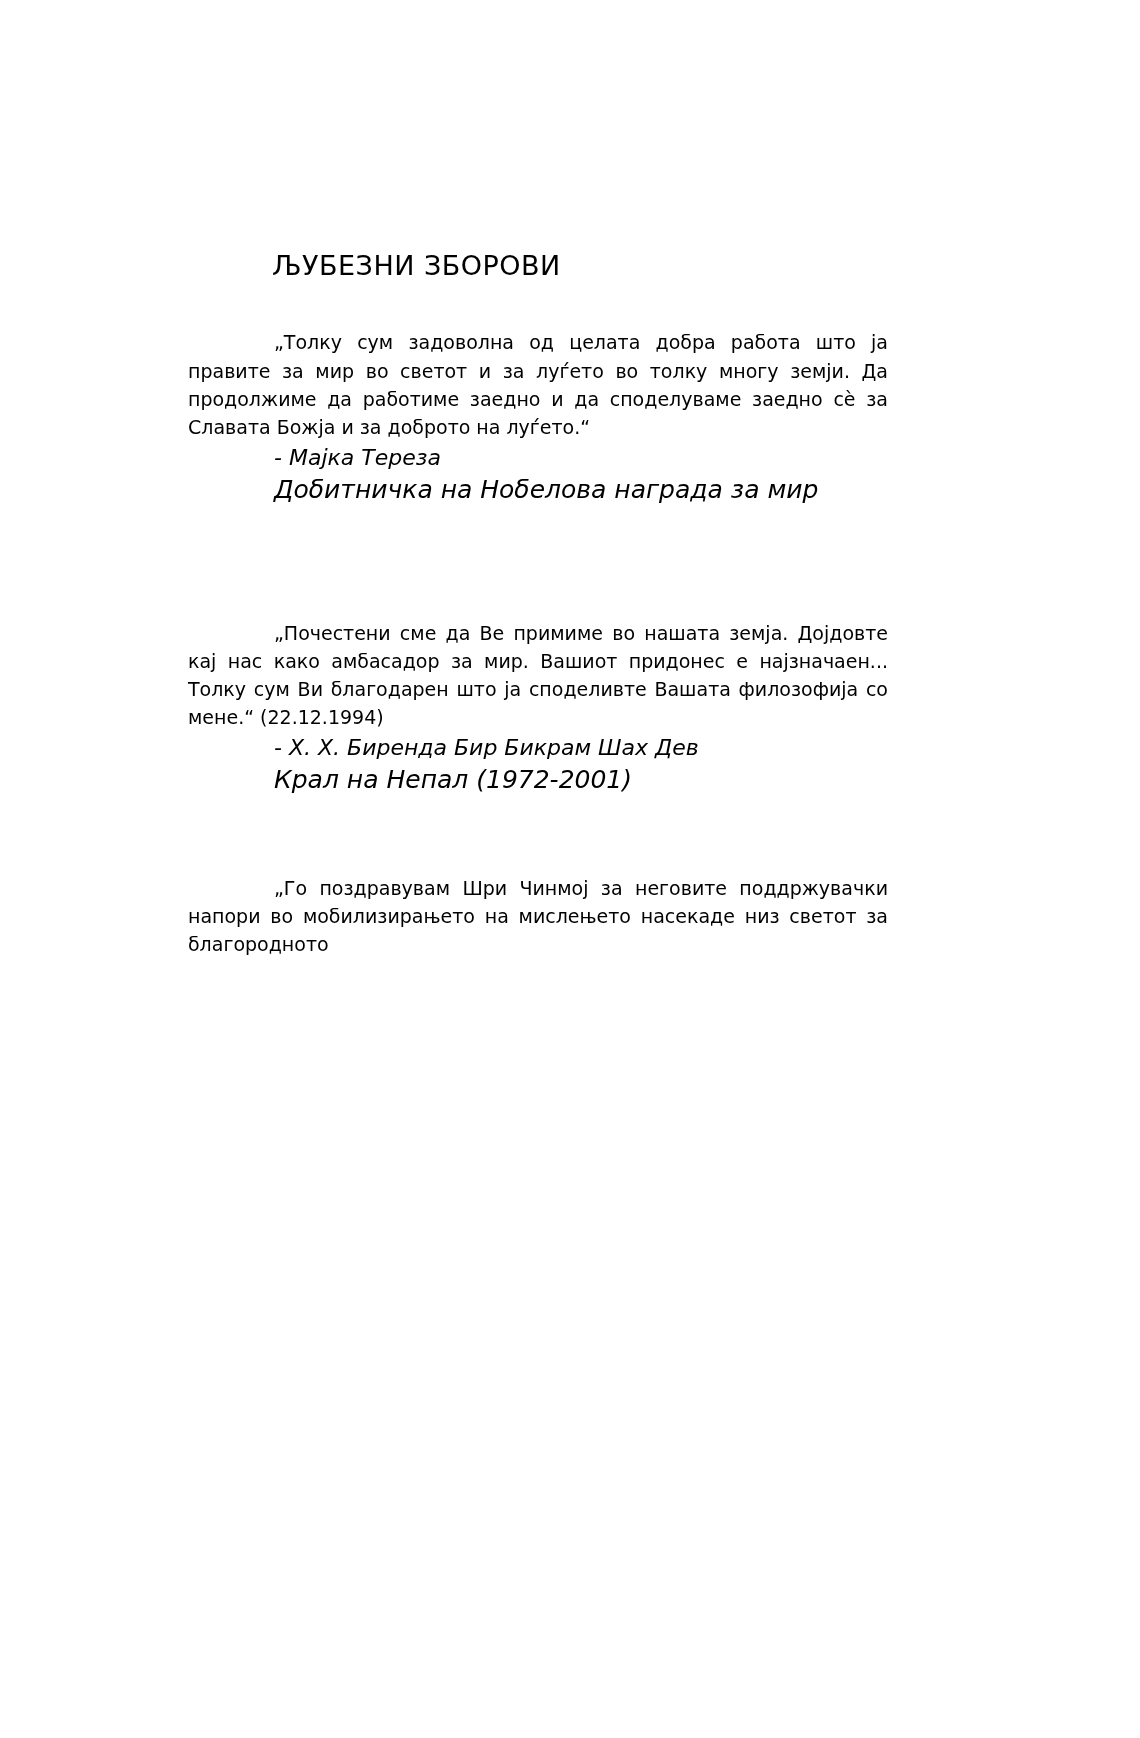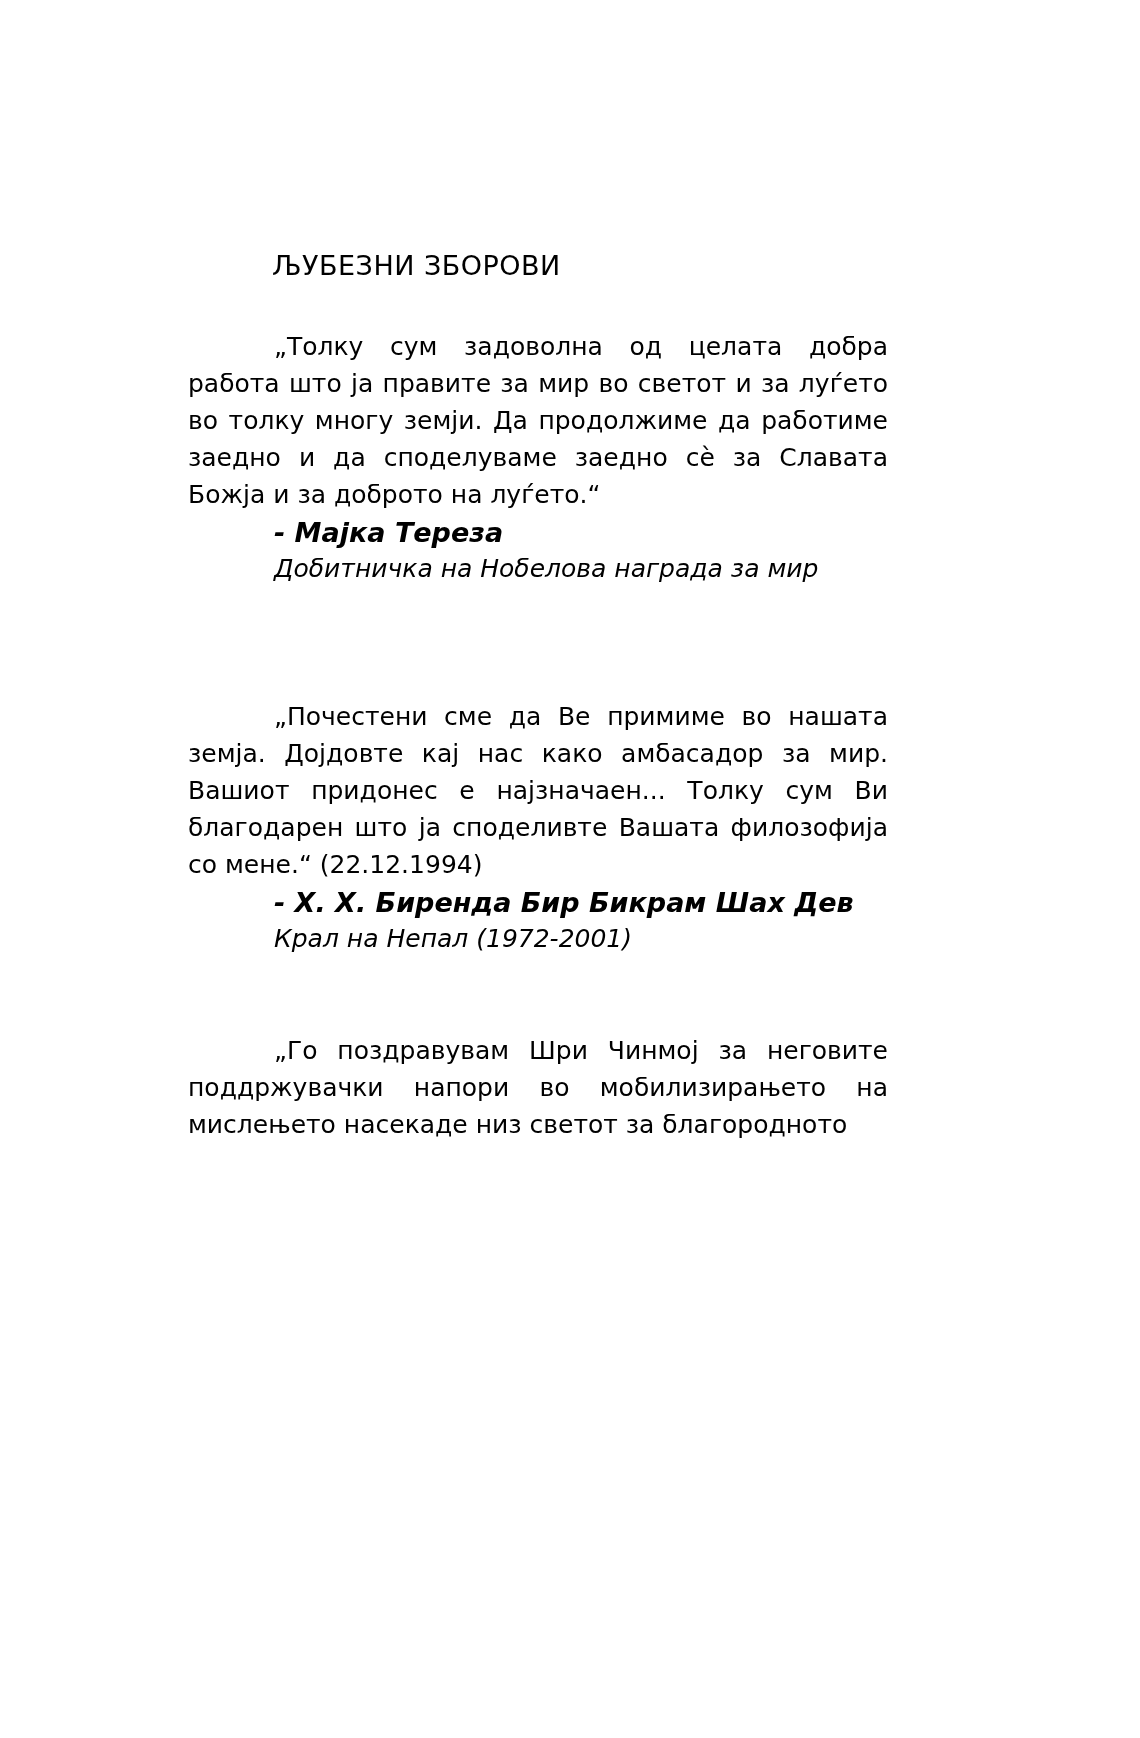--- a/index.html
+++ b/index.html
@@ -27,30 +27,30 @@
     line-height: 1.2;
     letter-spacing: 0.5px;
     margin: 0 0 46px 0;
     padding-left: 84px;
     font-weight: normal;
   }
   .quote-block {
     margin-bottom: 40px;
   }
   .quote-text {
-    font-size: 25px;
+    font-size: 19px;
     line-height: 1.48;
     text-align: justify;
     text-justify: inter-word;
     text-indent: 86px;
     margin: 0;
   }
   .attribution {
-    font-size: 27px;
-    font-weight: bold;
+    font-size: 22px;
+    font-weight: normal;
     font-style: italic;
     margin: 2px 0 0 0;
     padding-left: 86px;
     line-height: 1.35;
   }
   .attribution.wide {
     padding-left: 86px;
   }
   .credential {
     font-size: 25px;

